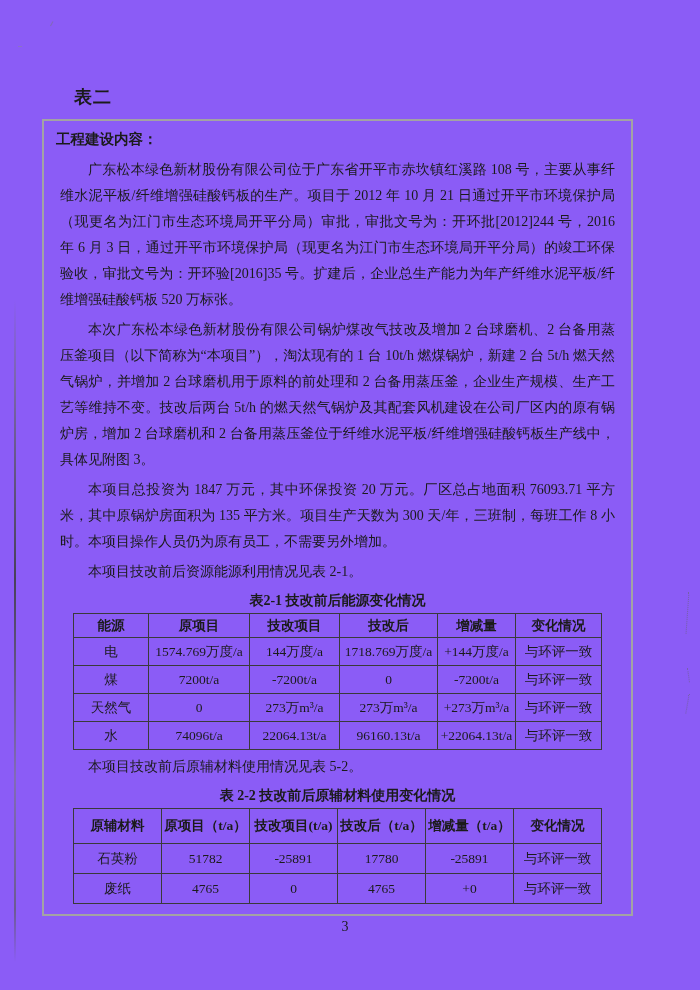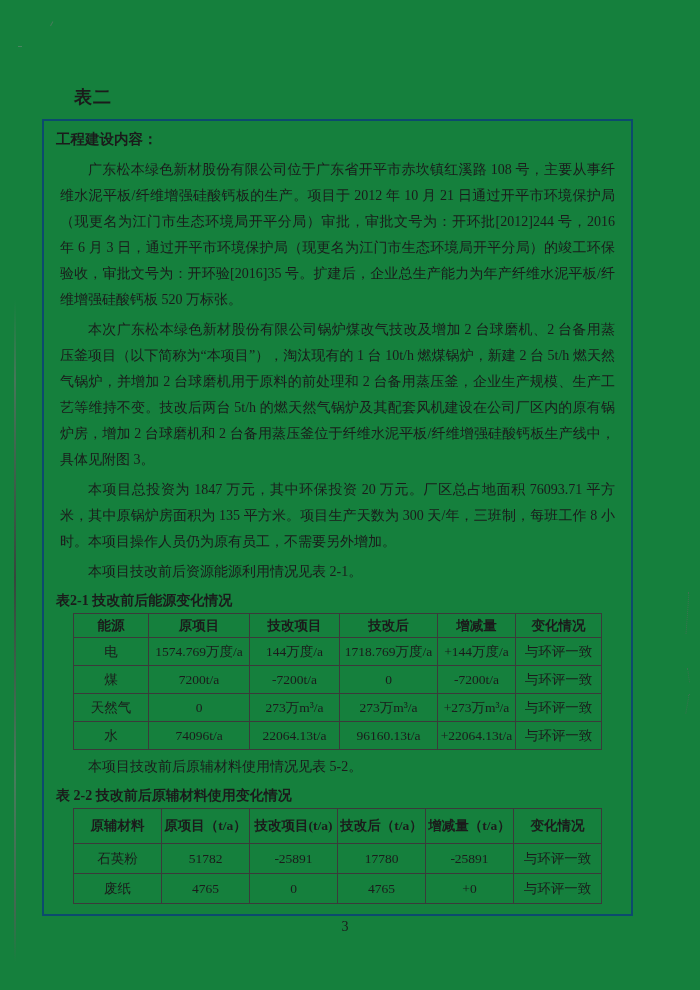--- a/index.html
+++ b/index.html
@@ -3,21 +3,21 @@
 <meta charset="utf-8">
 <style>
   html,body { margin:0; padding:0; }
   body {
     width:700px; height:990px; position:relative;
     background:#ffffff;
     font-family:"Liberation Serif","DejaVu Serif",serif;
     color:#1b1b1b;
     overflow:hidden;
   }
-  .sheet { position:absolute; inset:0; background:#15803d; }
+  .sheet { position:absolute; inset:0; background:#8b5cf6; }
 
   
   .scan-line-left {
     position:absolute; left:14px; top:300px; width:2px; height:662px;
     background:linear-gradient(to bottom, rgba(90,90,90,0) 0%, rgba(110,110,110,.55) 12%,
                rgba(60,60,60,.85) 42%, rgba(120,120,120,.5) 72%, rgba(90,90,90,.65) 92%, rgba(90,90,90,0) 100%);
   }
   .speck-a { position:absolute; left:51px; top:22px; width:3px; height:5px;
     border-left:1px solid rgba(120,120,120,.5); transform:rotate(30deg); }
   .speck-b { position:absolute; left:18px; top:46px; width:4px; height:2px;
@@ -29,34 +29,34 @@
   .mark-3 { left:687px; top:694px; height:20px; border-left:1px dotted rgba(100,100,100,.5); transform:rotate(10deg); }
 
   .heading {
     position:absolute; left:74px; top:85px;
     font-size:18px; font-weight:600; letter-spacing:1px;
   }
 
   .content-box {
     position:absolute; left:42px; top:119px; width:591px; height:797px;
     box-sizing:border-box;
-    border:2px solid #0c4a6e;
+    border:2px solid #a3a3a3;
     padding:5px 12px 8px 12px;
     overflow:hidden;
   }
 
   .box-title { font-size:14.5px; font-weight:700; line-height:27px; }
 
   p.body-para {
     margin:4px; font-size:14px; line-height:26px;
     text-align:justify; text-indent:28px;
     word-break:break-all;
   }
 
-  .tbl-title { text-align:left; font-weight:700; font-size:14px; line-height:23px; margin:1px 0; }
+  .tbl-title { text-align:center; font-weight:700; font-size:14px; line-height:23px; margin:1px 0; }
 
   table { border-collapse:collapse; margin:0 auto; table-layout:fixed; }
   th, td {
     border:1px solid #3a3a3a; text-align:center; vertical-align:middle;
     font-size:13.5px; padding:0 2px; overflow:hidden;
   }
   th { font-weight:700; }
   #table1 { width:528px; }
   #table2 { width:528px; }
   #table1 thead tr { height:24px; }

